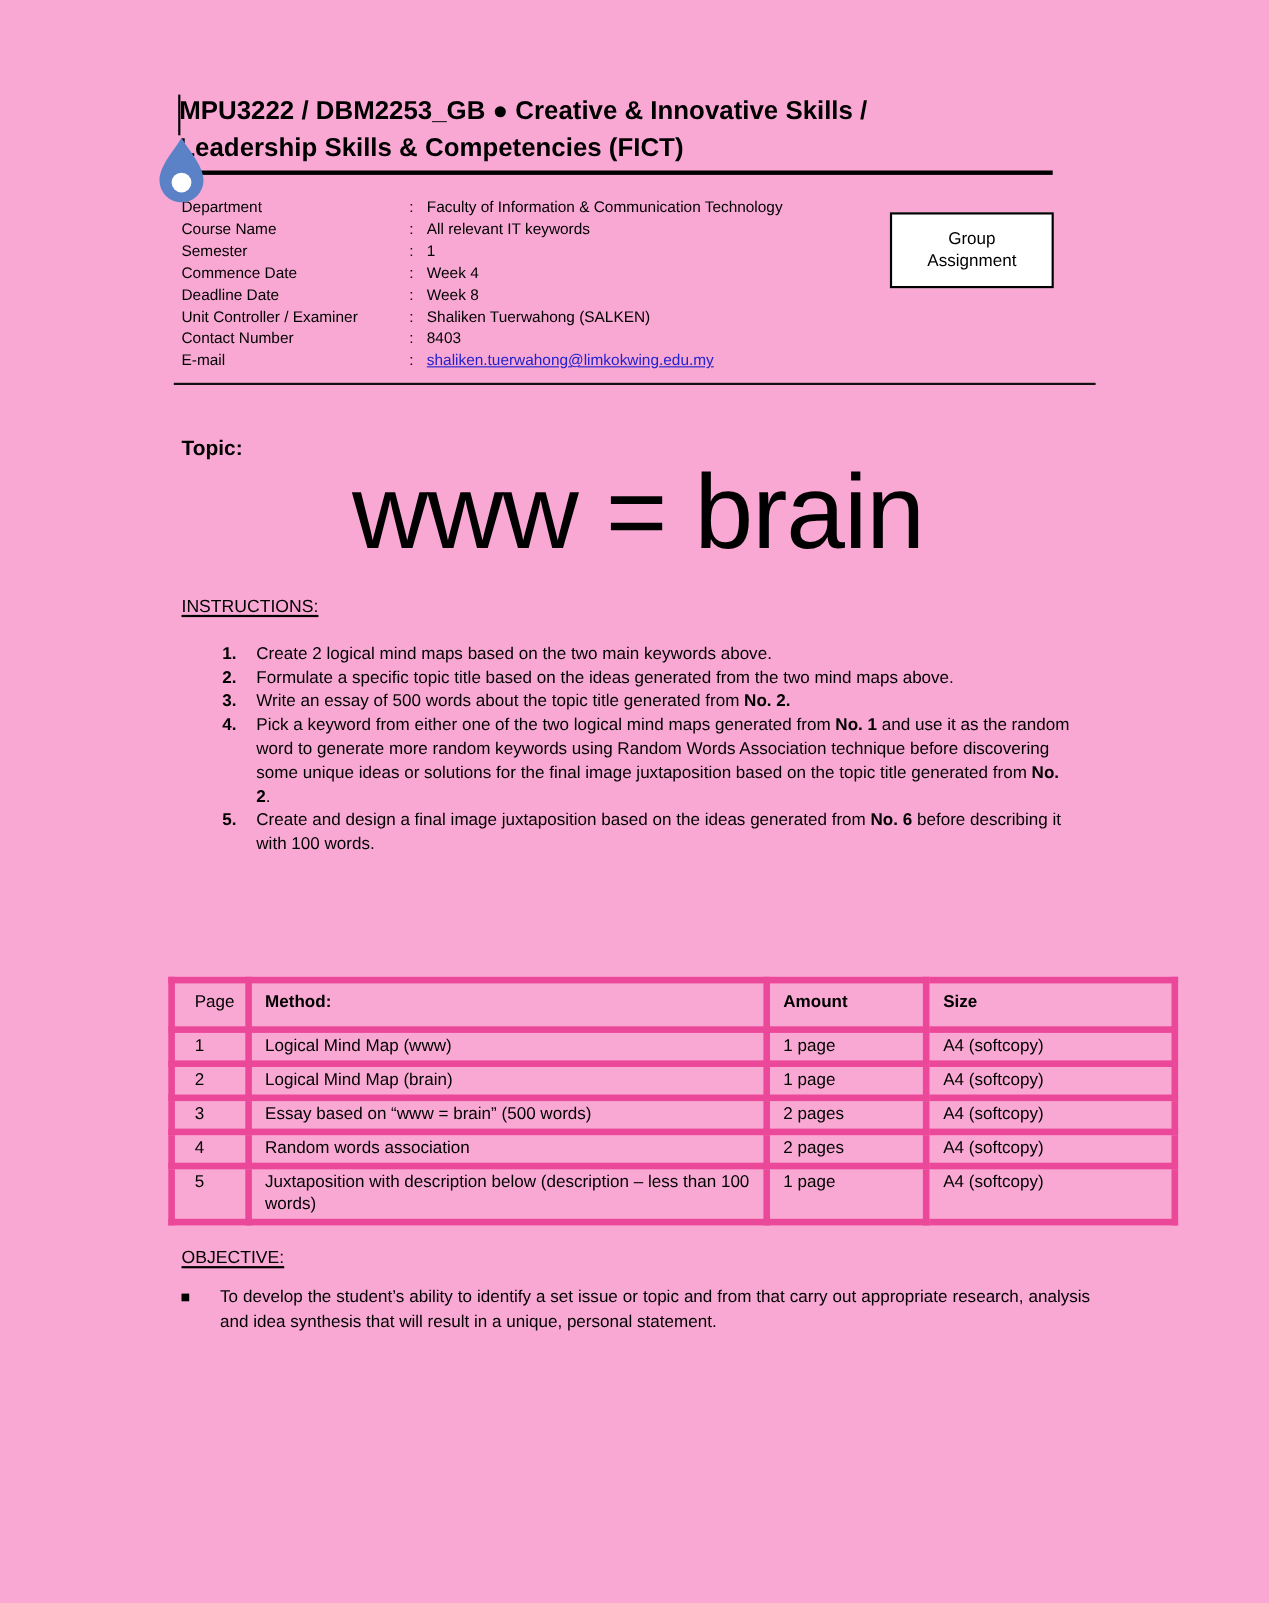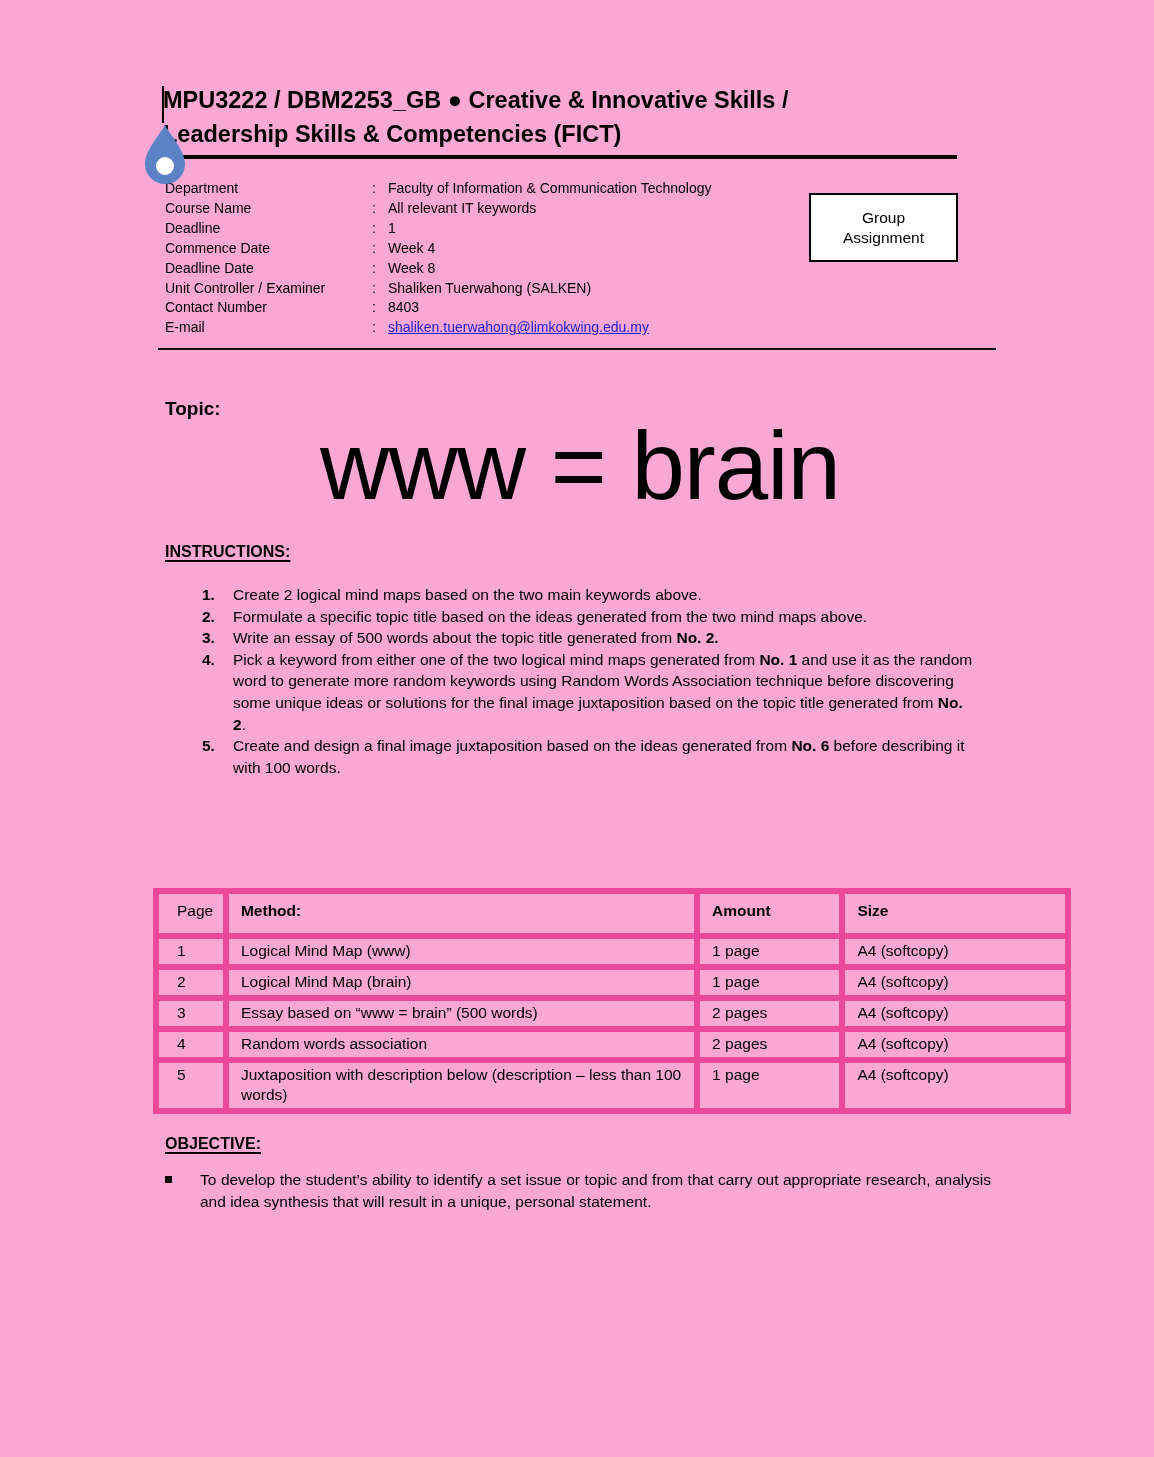--- a/index.html
+++ b/index.html
@@ -24,21 +24,21 @@
     position:absolute;left:809px;top:193px;width:145px;height:65px;border:2px solid #000;
     display:flex;flex-direction:column;align-items:center;justify-content:center;
     font-size:15.5px;line-height:20px;text-align:center;background:#fff;
   }
   .thin-rule{position:absolute;left:158px;top:348px;width:838px;height:2px;background:#111;}
   
   .topic-label{position:absolute;left:165px;top:398px;font-size:19px;font-weight:700;}
   .big-topic{position:absolute;left:150px;top:416px;width:860px;text-align:center;
     font-size:96px;line-height:100px;font-weight:400;letter-spacing:-1px;white-space:nowrap;}
   
-  .sec-heading{font-size:16px;font-weight:700;text-decoration:underline;text-decoration-thickness:2px;text-underline-offset:3px;}
+  .sec-heading{font-size:16px;font-weight:400;text-decoration:underline;text-decoration-thickness:2px;text-underline-offset:3px;}
   .instructions-heading{position:absolute;left:165px;top:543px;}
   .instructions-list{position:absolute;left:165px;top:584px;width:815px;margin:0;padding:0;list-style:none;
     font-size:15.5px;line-height:21.6px;}
   .instr-item{display:flex;}
   .instr-num{margin-left:37px;flex:0 0 31px;font-weight:700;}
   .instr-text{flex:1;}
   b,.b{font-weight:700;}
   
   .deliverables{position:absolute;left:153px;top:888px;width:918px;border-collapse:collapse;
     font-size:15.5px;line-height:20px;}
@@ -77,21 +77,21 @@
         <div class="meta-label">Department</div>
         <div class="meta-colon">:</div>
         <div class="meta-value">Faculty of Information &amp; Communication Technology</div>
       </div>
       <div class="meta-row">
         <div class="meta-label">Course Name</div>
         <div class="meta-colon">:</div>
         <div class="meta-value">All relevant IT keywords</div>
       </div>
       <div class="meta-row">
-        <div class="meta-label">Deadline</div>
+        <div class="meta-label">Semester</div>
         <div class="meta-colon">:</div>
         <div class="meta-value">1</div>
       </div>
       <div class="meta-row">
         <div class="meta-label">Commence Date</div>
         <div class="meta-colon">:</div>
         <div class="meta-value">Week 4</div>
       </div>
       <div class="meta-row">
         <div class="meta-label">Deadline Date</div>

